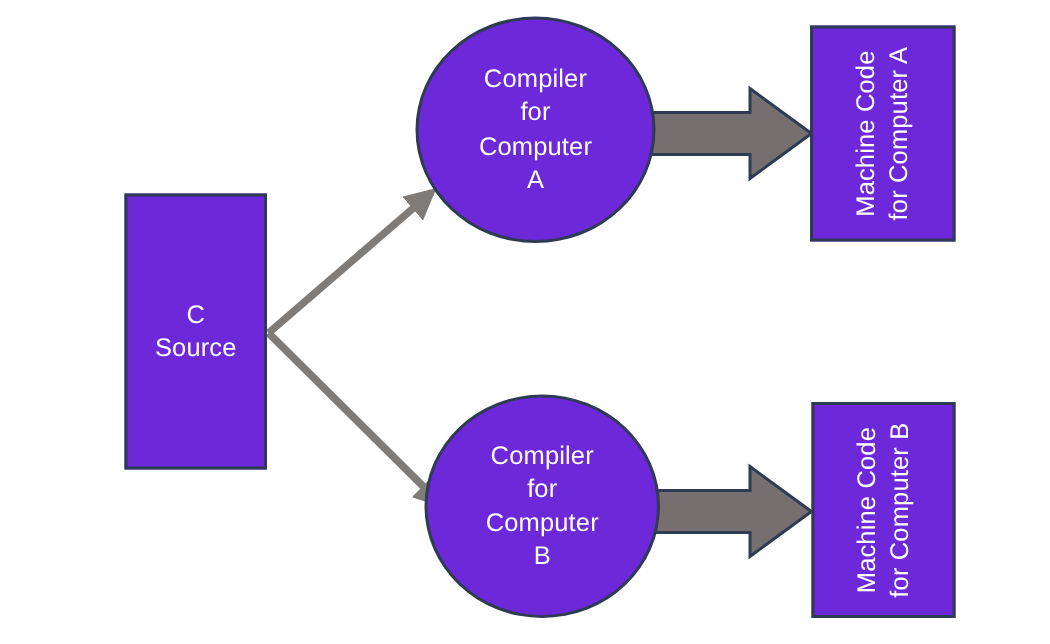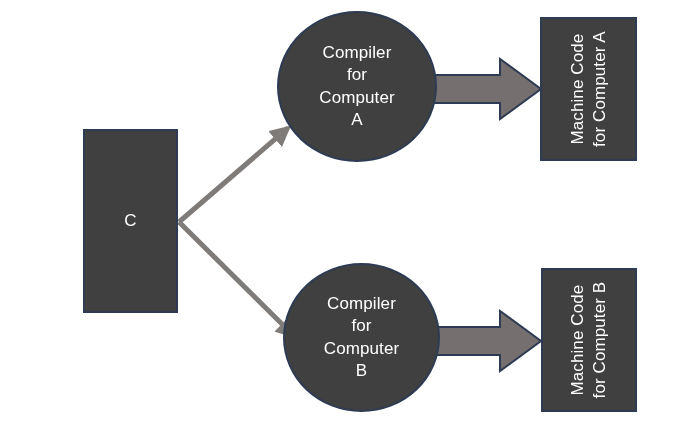--- a/index.html
+++ b/index.html
@@ -14,21 +14,21 @@
     overflow: hidden;
   }
   #canvas {
     position: relative;
     width: 700px;
     height: 429px;
     background: #ffffff;
   }
   .shape {
     position: absolute;
-    background: #404040;
+    background: #6d28d9;
     border: 2px solid #2E3B52;
     box-sizing: border-box;
     color: #ffffff;
     display: flex;
     align-items: center;
     justify-content: center;
     text-align: center;
     line-height: 1.32;
     font-size: 17px;
     letter-spacing: 0.1px;
@@ -113,20 +113,21 @@
     </g>
 
     <g>
       <path d="M436,327 L500,327 L500,311 L541,341 L500,371 L500,355 L436,355 Z" fill="#75706F" stroke="#2E3B52" stroke-width="2" stroke-linejoin="miter"></path>
     </g>
   </svg>
 
   <div id="src-box" class="shape rect">
     <div>
       <span class="label-text">C</span>
+      <span class="label-text">Source</span>
     </div>
   </div>
 
   <div id="compiler-a" class="shape ellipse">
     <div>
       <span class="label-text">Compiler</span>
       <span class="label-text">for</span>
       <span class="label-text">Computer</span>
       <span class="label-text">A</span>
     </div>

